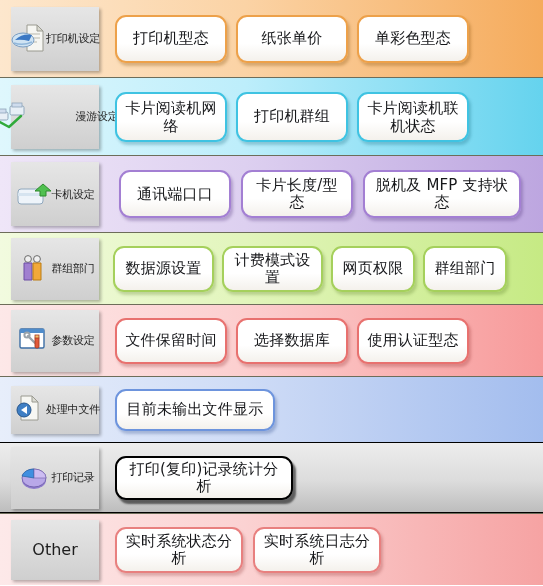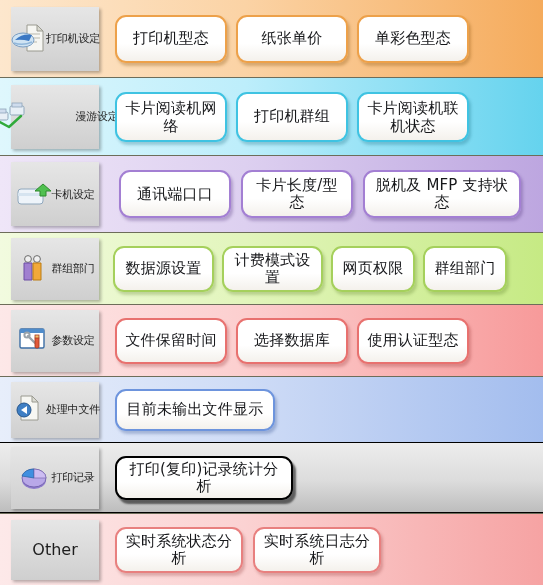--- a/index.html
+++ b/index.html
@@ -50,21 +50,21 @@
     align-items: center;
     justify-content: center;
     box-sizing: border-box;
     padding: 3px 0 4px 0;
   }
   .row.r1 .side { height: 64px; }
   .row.r2 .side { height: 64px; gap: 48px; }
   .row.r3 .side { height: 64px; }
   .row.r4 .side { height: 62px; }
   .row.r5 .side { height: 62px; }
-  .row.r6 .side { height: 56px; text-align: center; }
+  .row.r6 .side { height: 48px; text-align: center; }
   .row.r7 .side { height: 62px; }
   .row.r8 .side { height: 60px; }
 
   .side .ico {
     width: 36px;
     height: 32px;
     display: block;
     line-height: 0;
   }
   .side .ico svg { display:block; width:36px; height:32px; }

